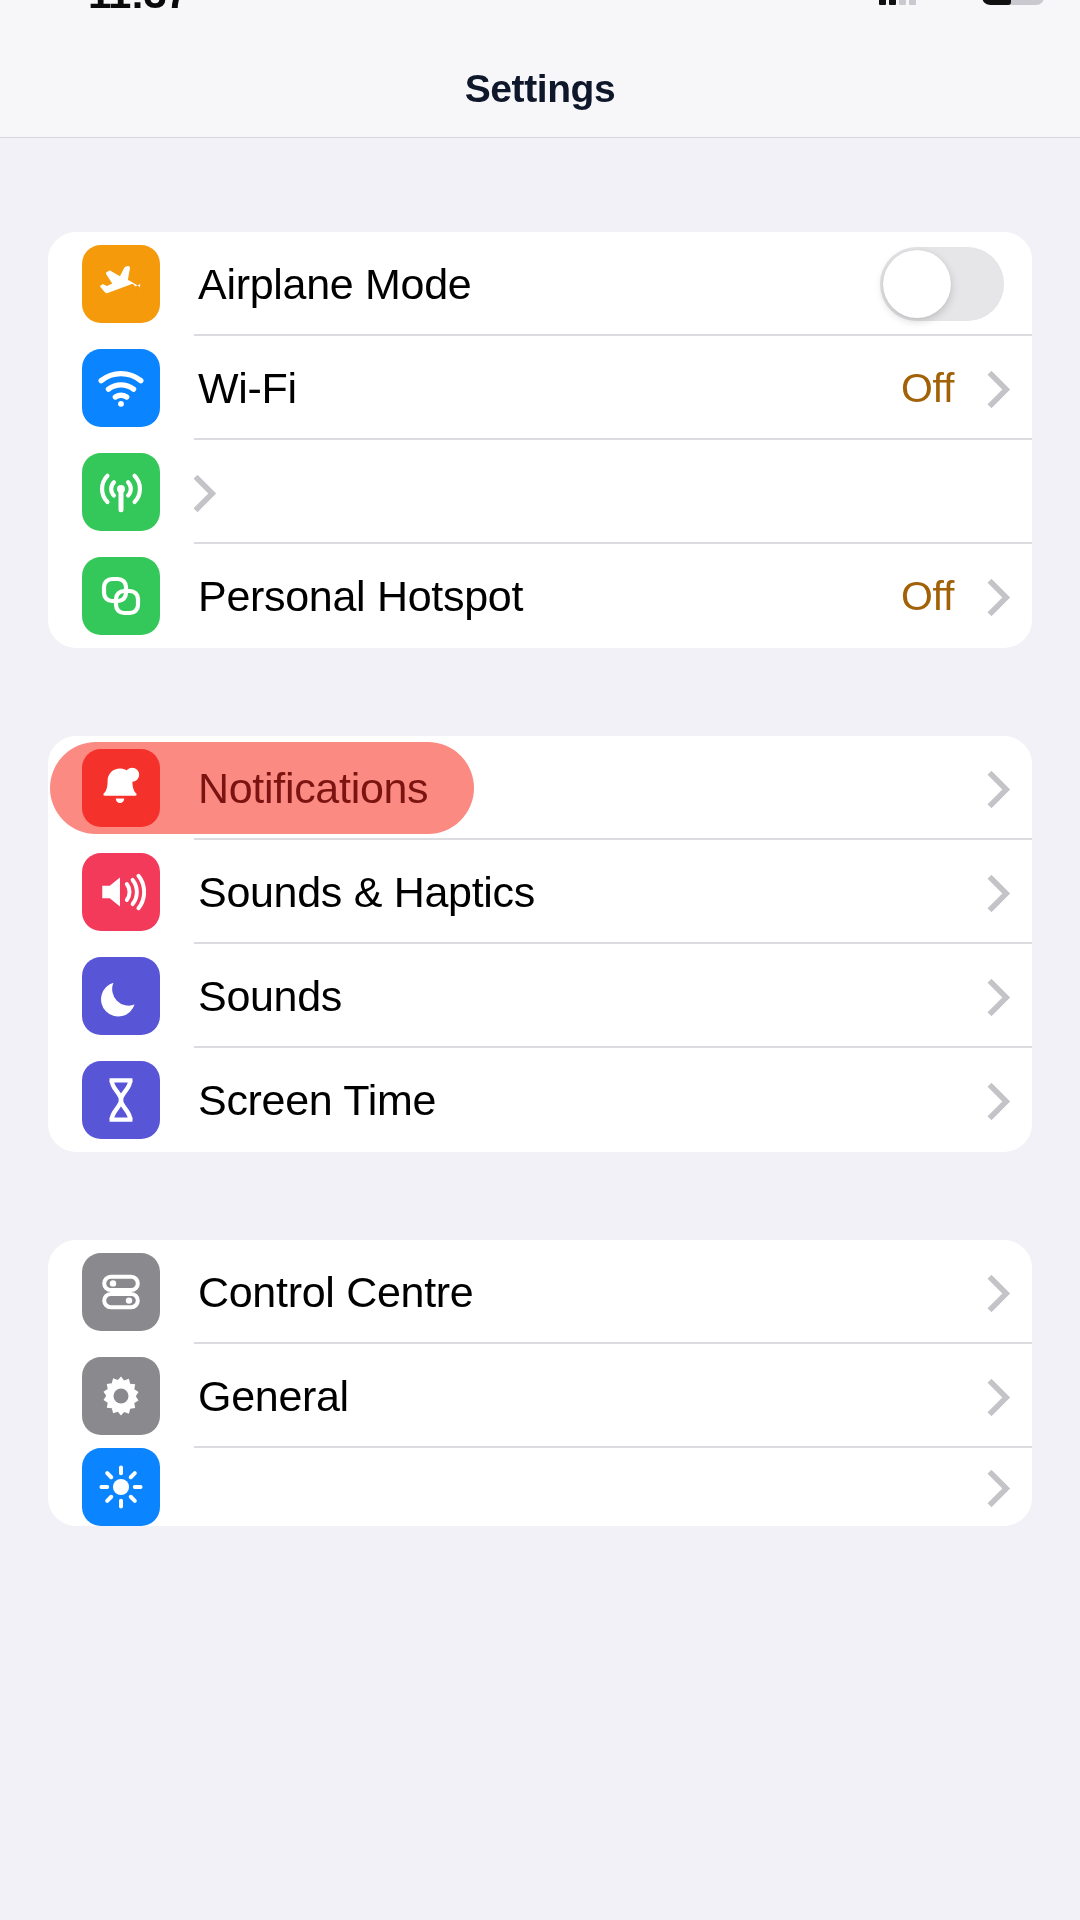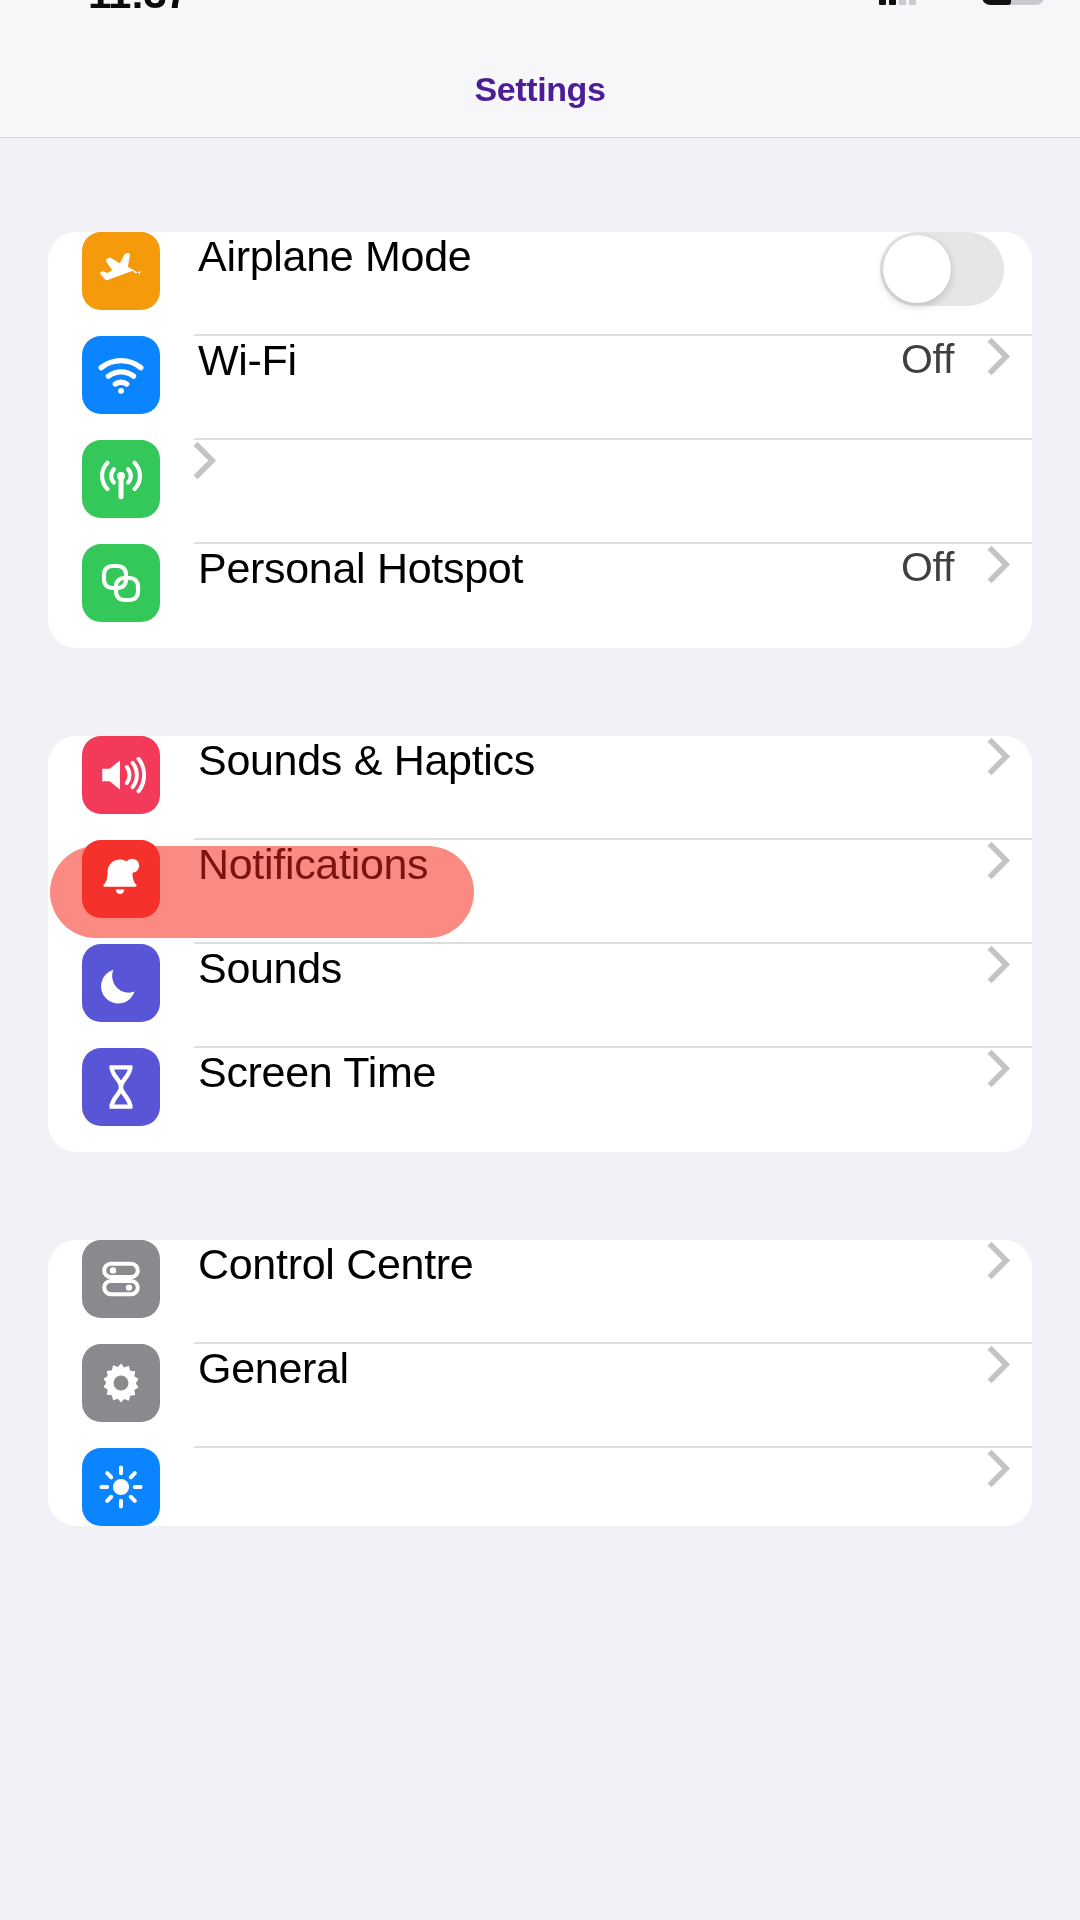--- a/index.html
+++ b/index.html
@@ -51,23 +51,23 @@
 
   
   .navbar{
     height:116px;
     background:#F7F7FA;
     border-bottom:1px solid #d6d6dc;
     display:flex; align-items:center; justify-content:center;
     position:relative;
   }
   .nav-title{
-    font-size:34px;
+    font-size:39px;
     font-weight:bold;
-    color:#4c1d95;
+    color:#0f172a;
     letter-spacing:-0.4px;
     margin-top:19px;
   }
 
   
   .content{
     background:#F2F1F7;
     height:calc(1920px - 22px - 117px);
     padding:0 48px;
     position:relative;
@@ -77,21 +77,21 @@
     background:#ffffff;
     border-radius:28px;
     margin-top:88px;
     overflow:hidden;
     position:relative;
   }
   .group.first{ margin-top:94px; }
 
   .row{
     display:flex;
-    align-items:flex-start;
+    align-items:center;
     min-height:104px;
     padding:0 28px 0 34px;
     position:relative;
   }
   .row .sep{
     position:absolute;
     left:146px; right:0; bottom:0;
     height:2px;
     background:#dcdce0;
   }
@@ -110,21 +110,21 @@
     margin-left:38px;
     font-size:43px;
     color:#000;
     letter-spacing:-0.3px;
     white-space:nowrap;
     flex:1 1 auto;
   }
 
   .value{
     font-size:41px;
-    color:#404040;
+    color:#a16207;
     letter-spacing:-0.3px;
     white-space:nowrap;
     margin-right:22px;
   }
 
   .chev{
     flex:0 0 auto;
     width:22px; height:38px;
     position:relative;
     margin-right:6px;
@@ -256,49 +256,49 @@
       </span>
       <span class="label">Personal Hotspot</span>
       <span class="value">Off</span>
       <span class="chev"></span>
 
     </div>
   </div>
 
   <div class="group">
 
-    <div class="row">
-      <span class="icon" style="background:#F43A5B">
-        <svg width="50" height="46" viewBox="0 0 24 22" fill="none">
-          <path d="M3 8h3.6L11.5 4v14L6.6 14H3z" fill="#fff"></path>
-          <path d="M14.8 7.2a6.2 6.2 0 0 1 0 7.6" stroke="#fff" stroke-width="1.9" stroke-linecap="round"></path>
-          <path d="M17.6 5.2a9.4 9.4 0 0 1 0 11.6" stroke="#fff" stroke-width="1.9" stroke-linecap="round"></path>
-          <path d="M20.4 3.2a12.6 12.6 0 0 1 0 15.6" stroke="#fff" stroke-width="1.9" stroke-linecap="round"></path>
-        </svg>
-      </span>
-      <span class="label">Sounds &amp; Haptics</span>
-      <span class="chev"></span>
-      <span class="sep"></span>
-    </div>
-
     <div class="row highlight">
       <span class="pill"></span>
       <span class="icon" style="background:#F5312B">
         <svg width="46" height="48" viewBox="0 0 22 24" fill="#fff">
           <path d="M10.5 2.2c-3.6 0-6.2 2.7-6.2 6.2 0 4.4-1.2 5.6-2 6.5-.3.4 0 1 .5 1h15.4c.5 0 .8-.6.5-1-.8-.9-2-2.1-2-6.5 0-3.5-2.6-6.2-6.2-6.2z"></path>
           <path d="M8.4 17.2h4.2c0 1.3-.9 2.3-2.1 2.3s-2.1-1-2.1-2.3z"></path>
           <circle cx="16.6" cy="5.4" r="3.5"></circle>
         </svg>
       </span>
       <span class="label">Notifications</span>
       <span class="chev" style="margin-left:auto"></span>
       <span class="sep"></span>
     </div>
 
     <div class="row">
+      <span class="icon" style="background:#F43A5B">
+        <svg width="50" height="46" viewBox="0 0 24 22" fill="none">
+          <path d="M3 8h3.6L11.5 4v14L6.6 14H3z" fill="#fff"></path>
+          <path d="M14.8 7.2a6.2 6.2 0 0 1 0 7.6" stroke="#fff" stroke-width="1.9" stroke-linecap="round"></path>
+          <path d="M17.6 5.2a9.4 9.4 0 0 1 0 11.6" stroke="#fff" stroke-width="1.9" stroke-linecap="round"></path>
+          <path d="M20.4 3.2a12.6 12.6 0 0 1 0 15.6" stroke="#fff" stroke-width="1.9" stroke-linecap="round"></path>
+        </svg>
+      </span>
+      <span class="label">Sounds &amp; Haptics</span>
+      <span class="chev"></span>
+      <span class="sep"></span>
+    </div>
+
+    <div class="row">
       <span class="icon" style="background:#5856D6">
         <svg width="44" height="48" viewBox="0 0 22 24" fill="#fff">
           <path d="M17.8 16.3A8.3 8.3 0 0 1 7.2 5.4a8.6 8.6 0 1 0 10.6 10.9z"></path>
         </svg>
       </span>
       <span class="label">Sounds</span>
       <span class="chev"></span>
       <span class="sep"></span>
     </div>
 

